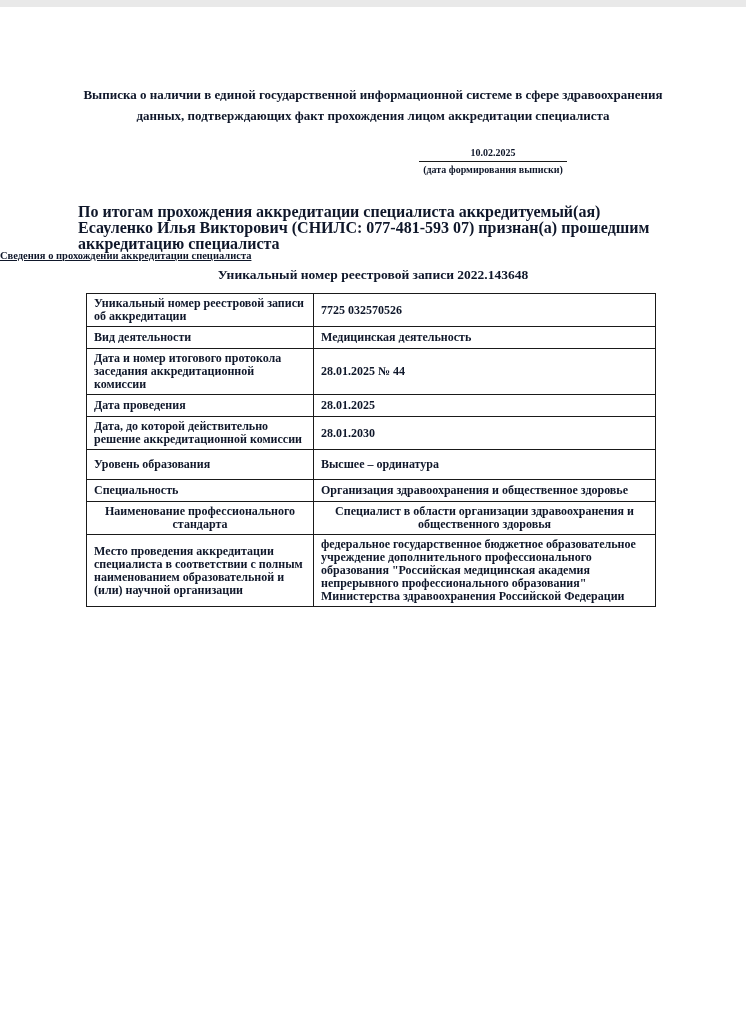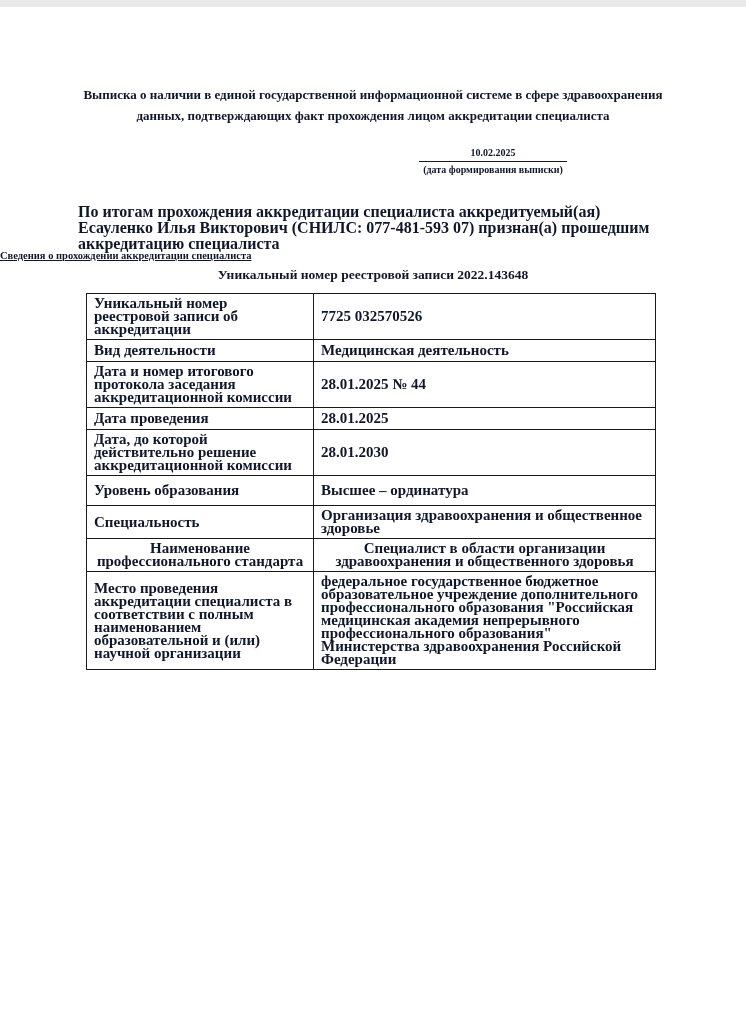--- a/index.html
+++ b/index.html
@@ -68,21 +68,21 @@
     text-align: center;
     font-size: 13.5px;
   }
   table.details-table {
     position: absolute;
     top: 286px;
     left: 86px;
     width: 569px;
     border-collapse: collapse;
     table-layout: fixed;
-    font-size: 15px;
+    font-size: 12px;
     line-height: 13px;
   }
   .details-table td {
     border: 1.5px solid #1a1a1a;
     vertical-align: middle;
     padding: 3px 7px;
     font-weight: bold;
   }
   .col-label { width: 227px; }
   .col-value { width: 342px; }

